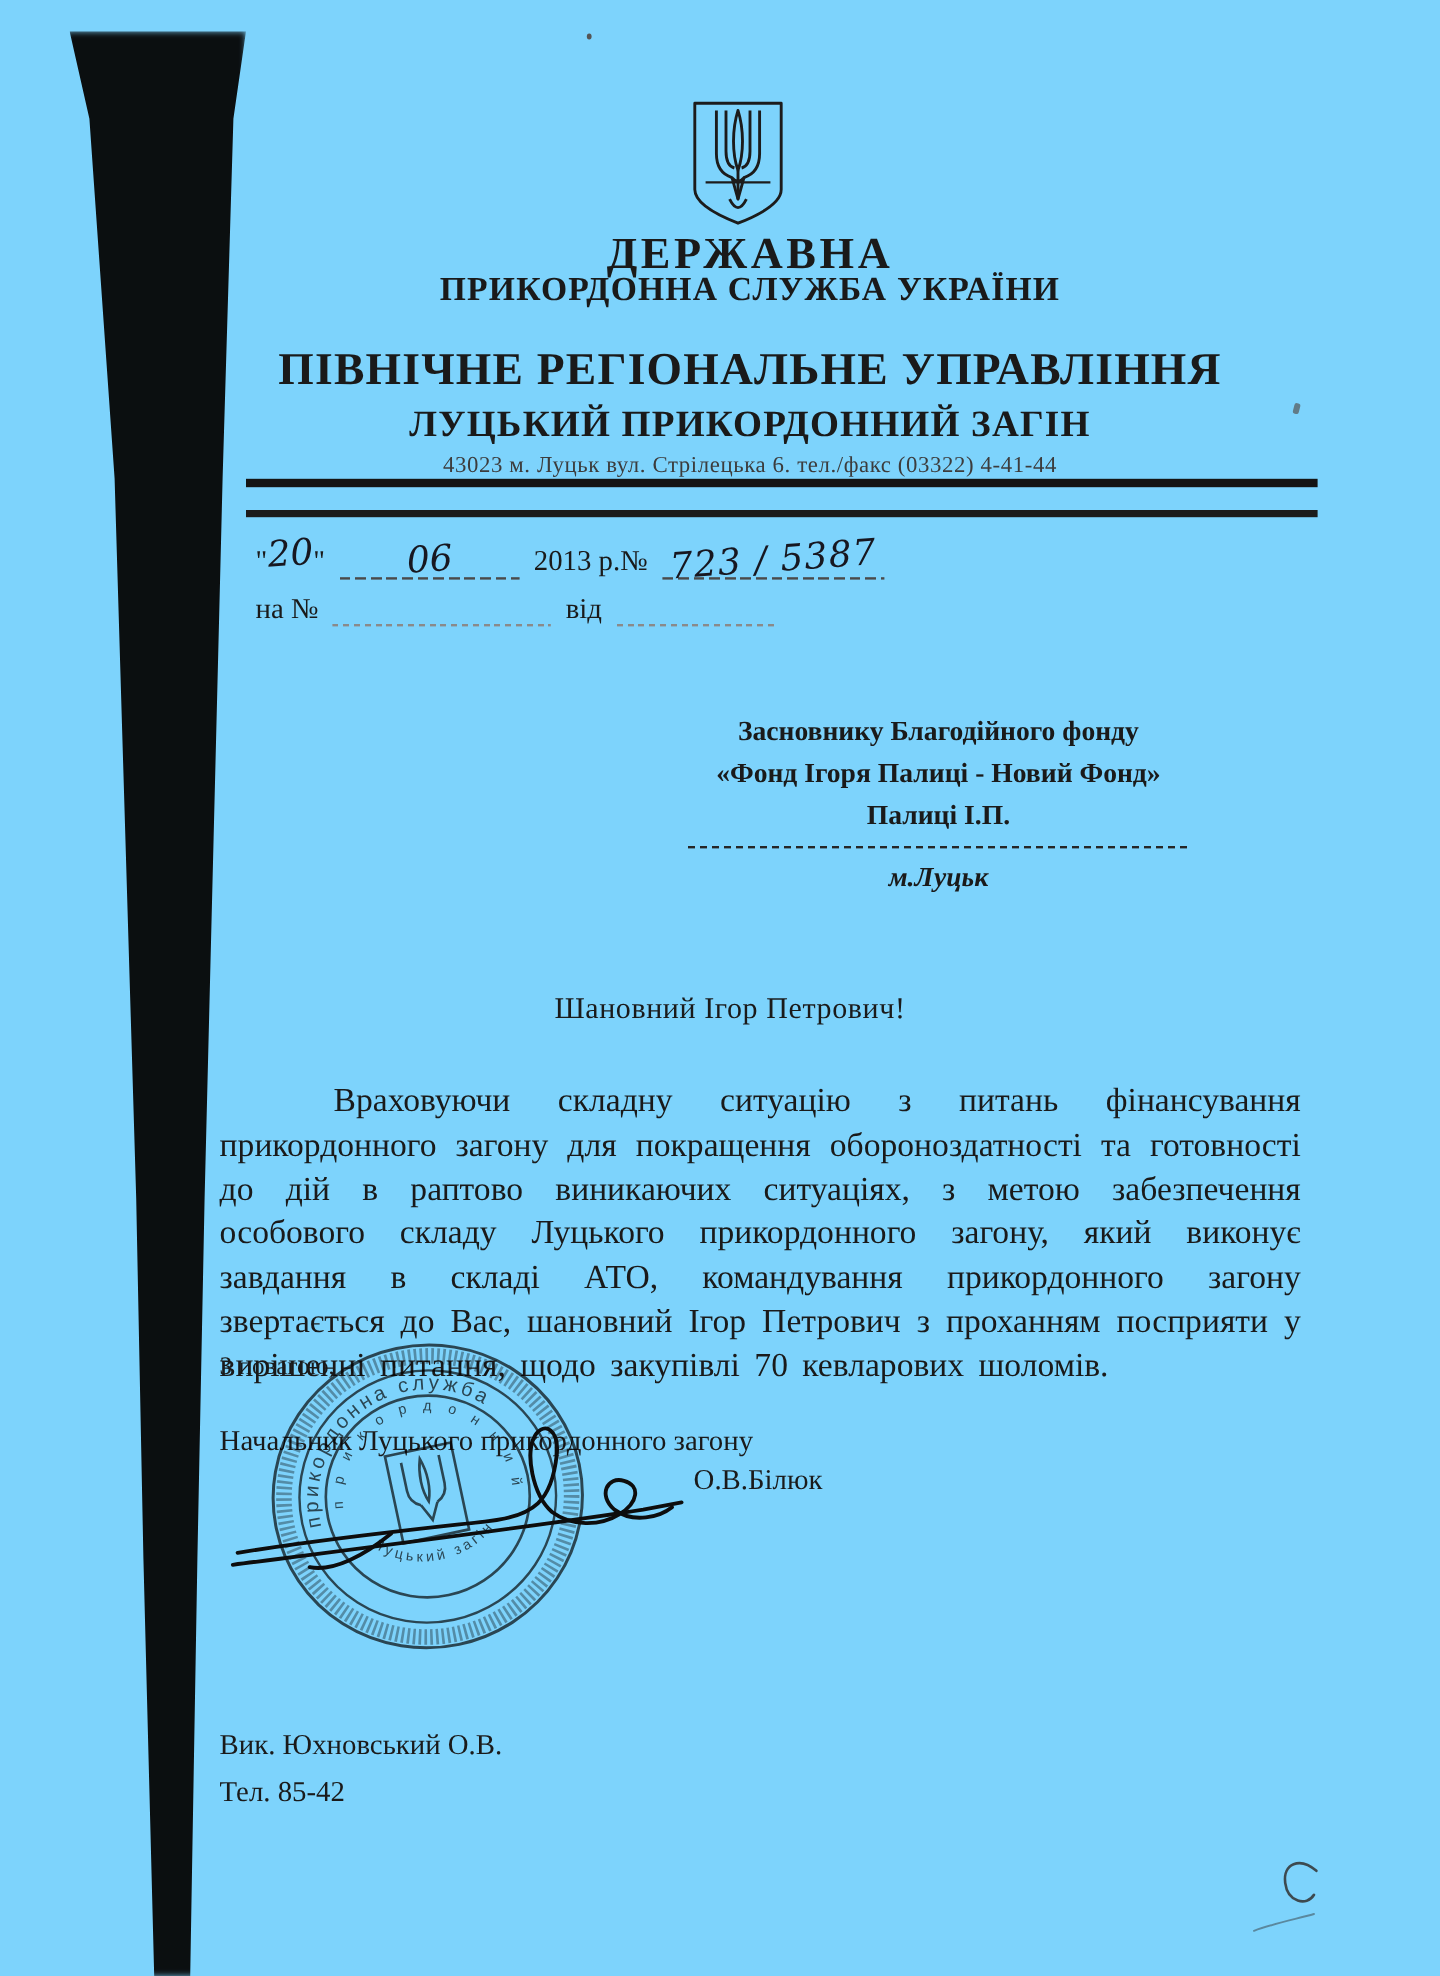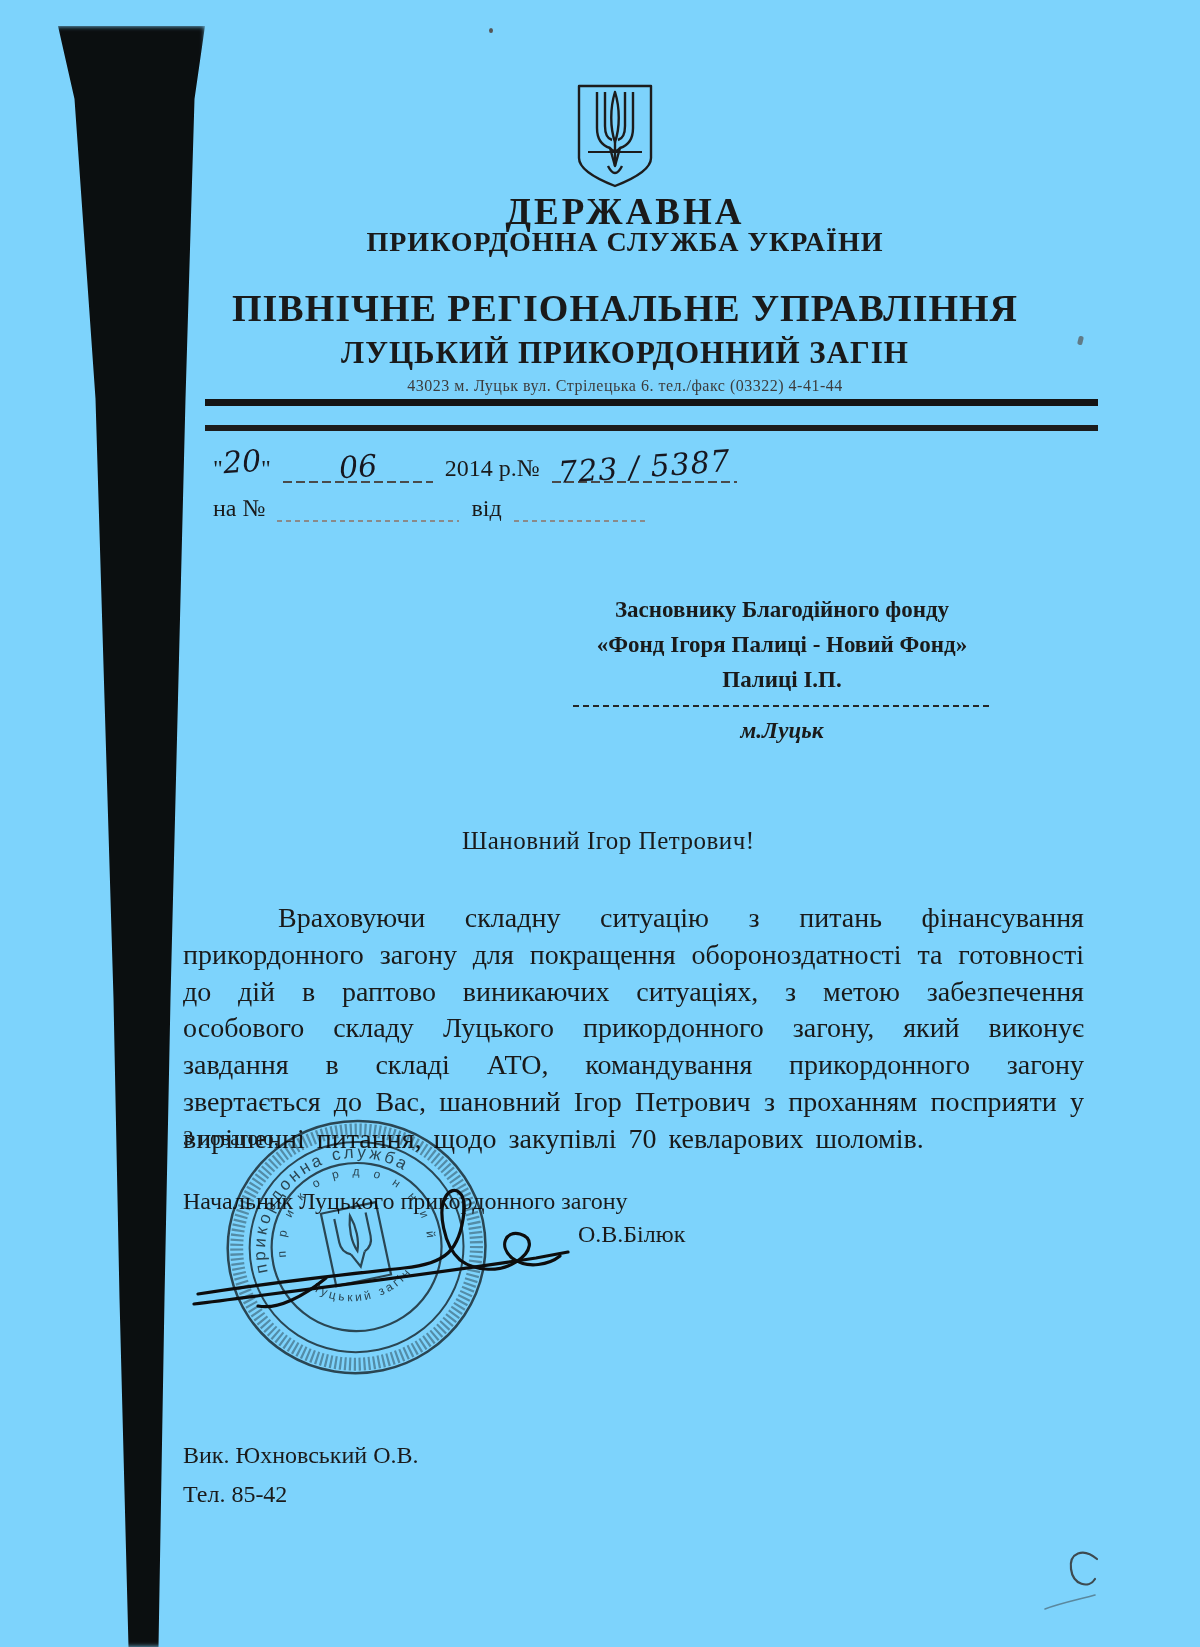--- a/index.html
+++ b/index.html
@@ -21,21 +21,21 @@
     opacity:.96;
   }
   .speck{position:absolute;background:#555;border-radius:50%;}
   
   .letterhead{position:absolute;left:150px;width:950px;text-align:center;}
   .emblem{position:absolute;left:572px;top:82px;}
   .lh1{top:190px;font-size:37px;font-weight:bold;letter-spacing:3px;}
   .lh2{top:226px;font-size:28px;font-weight:bold;letter-spacing:1px;}
   .lh3{top:286px;font-size:38px;font-weight:bold;letter-spacing:1px;}
   .lh4{top:335px;font-size:31px;font-weight:bold;letter-spacing:1px;}
-  .lh-addr{top:377px;font-size:16px;letter-spacing:.5px;color:#3c3c3c;}
+  .lh-addr{top:377px;font-size:19px;letter-spacing:.5px;color:#3c3c3c;}
   .rule{position:absolute;left:205px;width:893px;}
   .rule1{top:399px;height:7px;background:#141414;}
   .rule2{top:425px;height:6px;background:#1c1c1c;}
   
   .ref-row{position:absolute;left:213px;top:448px;font-size:24px;white-space:nowrap;}
   .ref-row2{position:absolute;left:213px;top:492px;font-size:24px;white-space:nowrap;}
   .hw{
     font-family:"DejaVu Serif",serif;font-style:italic;font-size:30px;color:#171720;
     display:inline-block;transform:rotate(-4deg);position:relative;top:-4px;
   }
@@ -97,21 +97,21 @@
 
   <div class="letterhead lh1">ДЕРЖАВНА</div>
   <div class="letterhead lh2">ПРИКОРДОННА СЛУЖБА УКРАЇНИ</div>
   <div class="letterhead lh3">ПІВНІЧНЕ РЕГІОНАЛЬНЕ УПРАВЛІННЯ</div>
   <div class="letterhead lh4">ЛУЦЬКИЙ ПРИКОРДОННИЙ ЗАГІН</div>
   <div class="letterhead lh-addr">43023 м. Луцьк вул. Стрілецька 6.  тел./факс (03322)  4-41-44</div>
   <div class="rule rule1"></div>
   <div class="rule rule2"></div>
 
   <div class="ref-row">
-    <span>"</span><span class="hw">20</span><span>"</span><span class="gap"></span><span class="fill u-solid w145"><span class="hw">06</span></span><span class="gap"></span><span>2014 р.№</span><span class="gap"></span><span class="fill u-solid w185"><span class="hw" style="letter-spacing:1px;">723 / 5387</span></span>
+    <span>"</span><span class="hw">20</span><span>"</span><span class="gap"></span><span class="fill u-solid w145"><span class="hw">06</span></span><span class="gap"></span><span>2013 р.№</span><span class="gap"></span><span class="fill u-solid w185"><span class="hw" style="letter-spacing:1px;">723 / 5387</span></span>
   </div>
   <div class="ref-row2">
     <span>на №</span><span class="gap"></span><span class="fill u-dash w180"></span><span class="gap"></span><span>від</span><span class="gap"></span><span class="fill u-dash w130"></span>
   </div>
 
   <div class="recipient">
     <div>Засновнику Благодійного фонду</div>
     <div>«Фонд Ігоря Палиці - Новий Фонд»</div>
     <div>Палиці І.П.</div>
     <div class="dash-sep"></div>

